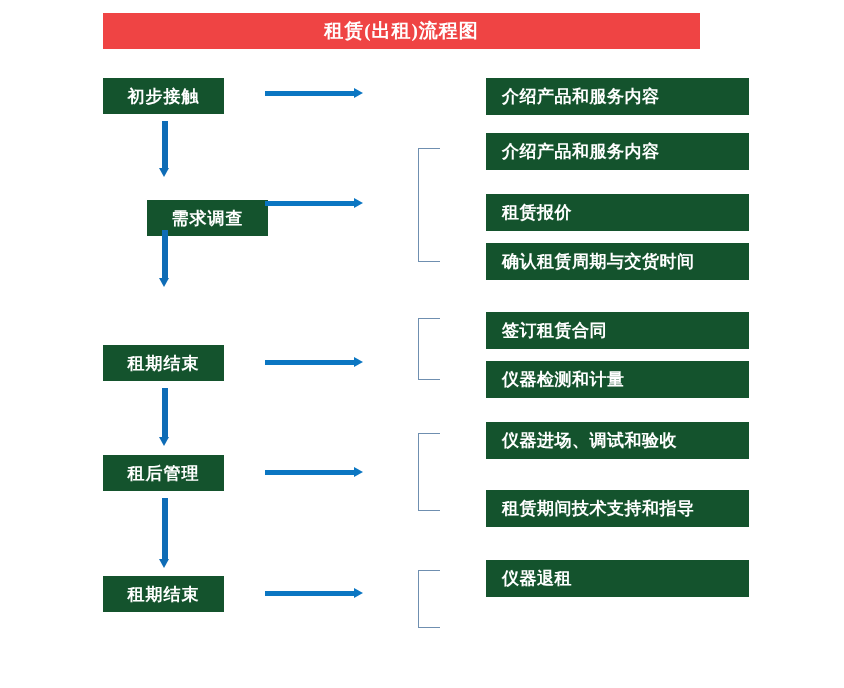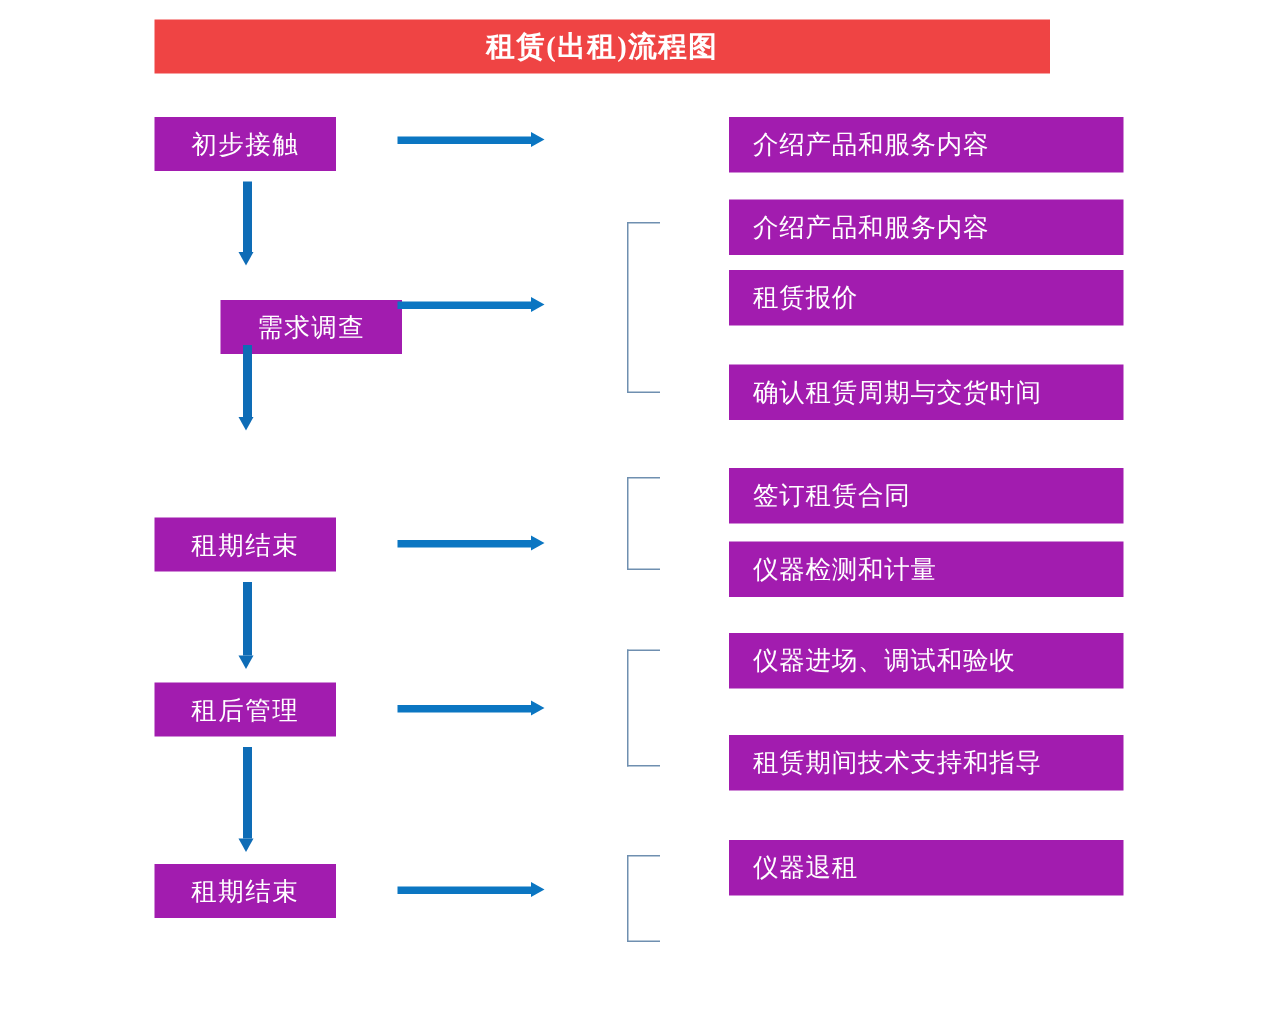--- a/index.html
+++ b/index.html
@@ -30,23 +30,23 @@
     font-size: 19px;
     font-weight: bold;
     display: flex;
     align-items: center;
     justify-content: center;
     letter-spacing: 1px;
   }
 
   .node {
     position: absolute;
-    background: #a21caf;
+    background: #14532d;
     color: #ffffff;
-    font-weight: normal;
+    font-weight: bold;
     display: flex;
     align-items: center;
     box-sizing: border-box;
   }
 
   .node.left {
     left: 103px;
     width: 121px;
     height: 36px;
     font-size: 17px;
@@ -154,21 +154,21 @@
   </div>
 
   <div class="v-arrow" style="top:230px; height:57px;">
     <span class="shaft" style="height:48px;"></span>
     <span class="head" style="top:48px;"></span>
   </div>
 
   <div class="bracket" style="top:148px; height:114px;"></div>
 
   <div class="node right" style="top:133px;">介绍产品和服务内容</div>
-  <div class="node right" style="top:180px;">租赁报价</div>
+  <div class="node right" style="top:194px;">租赁报价</div>
   <div class="node right" style="top:243px;">确认租赁周期与交货时间</div>
 
   <div class="node left" style="top:345px;">租期结束</div>
 
   <div class="h-arrow" style="top:357px;">
     <span class="shaft"></span>
     <span class="head"></span>
   </div>
 
   <div class="v-arrow" style="top:388px; height:58px;">

